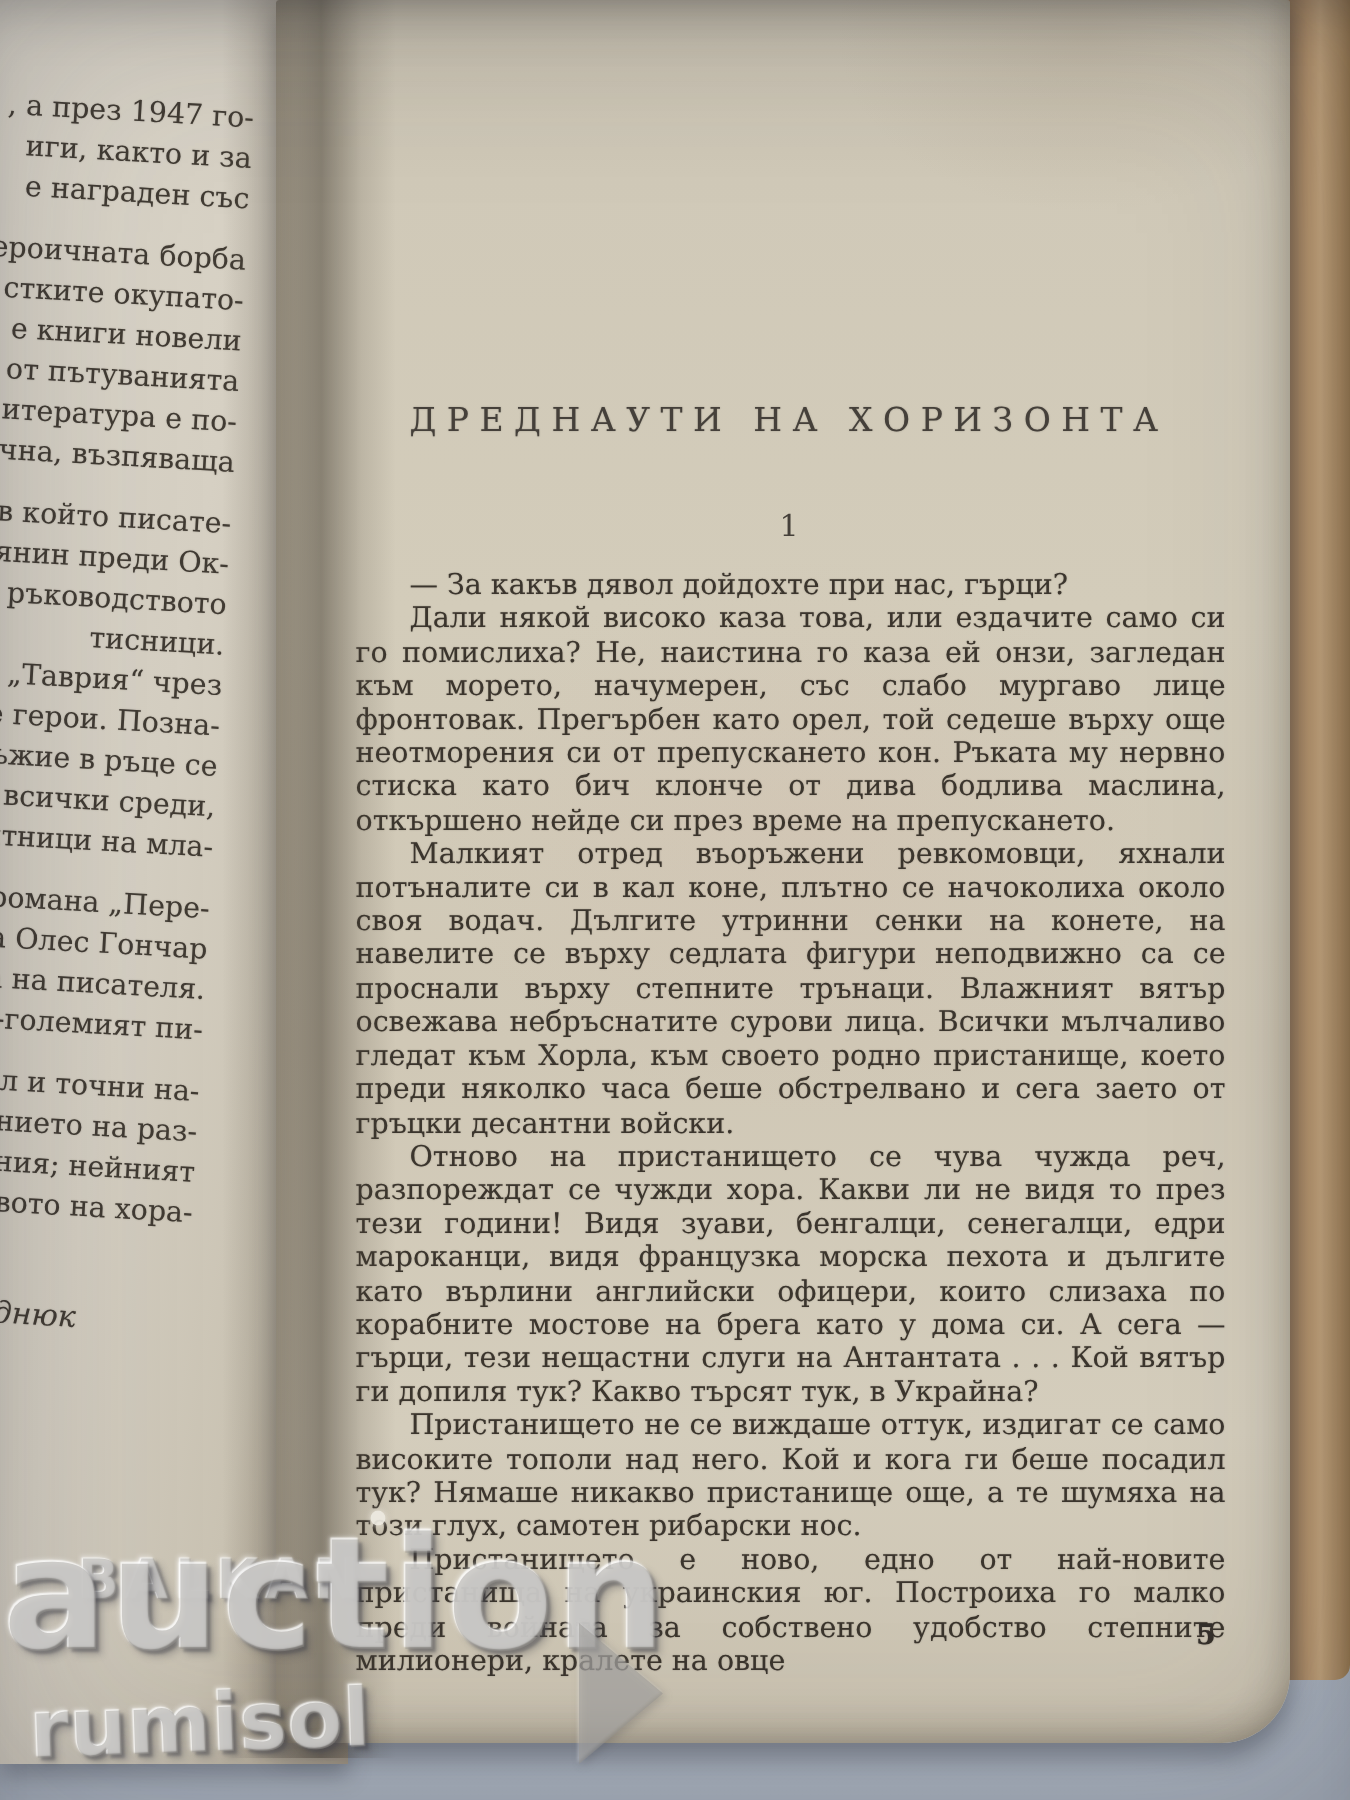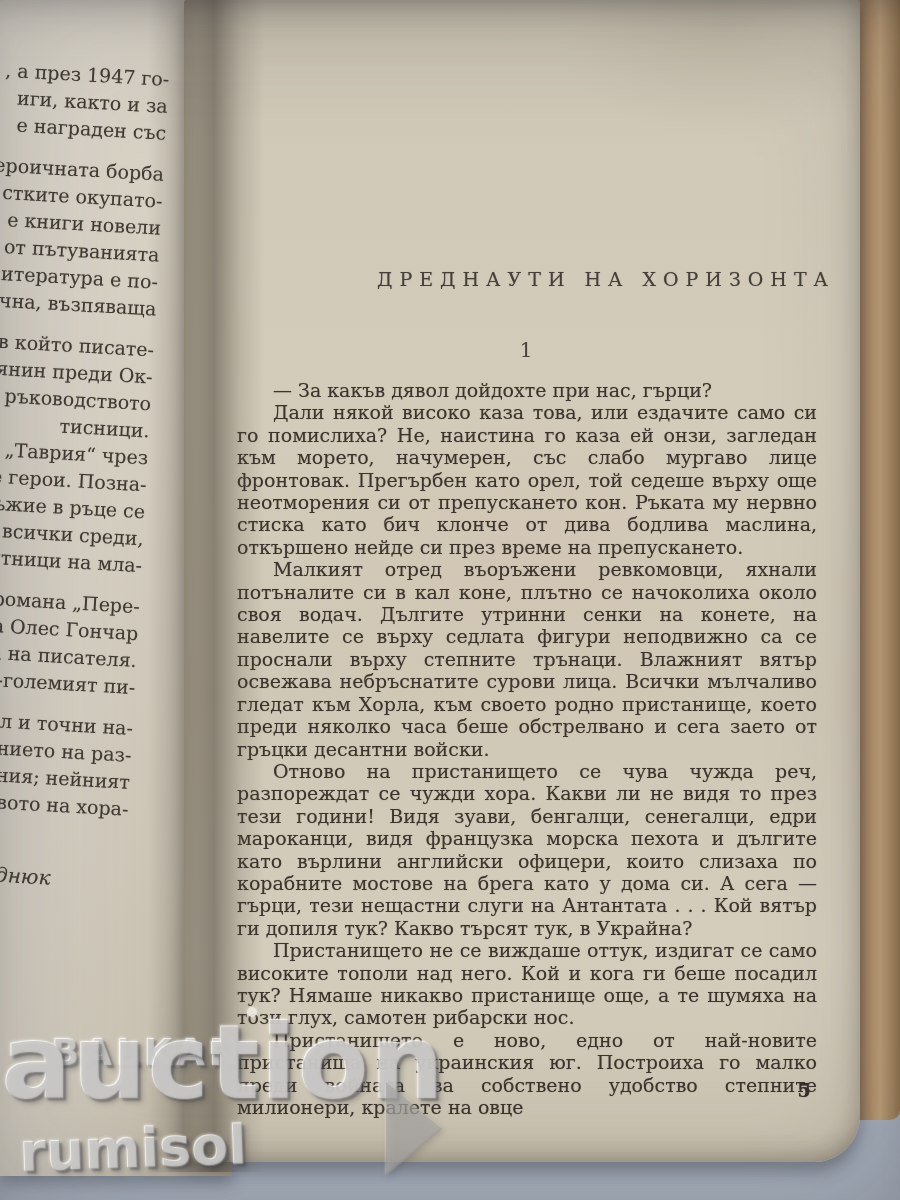--- a/index.html
+++ b/index.html
@@ -26,22 +26,22 @@
       radial-gradient(240px 170px at 80% 2%, rgba(150,133,108,.16), transparent 70%),
       radial-gradient(340px 260px at 52% 48%, rgba(208,162,150,.10), transparent 72%),
       linear-gradient(180deg,#c9c2b1 0%,#d0c9b8 10%,#d3ccba 35%,#d0c8b6 60%,#d4cdbc 82%,#cbc3b1 100%);
     box-shadow:inset 28px 0 40px -22px rgba(88,78,62,.5),
                inset -16px 0 26px -14px rgba(88,78,62,.33),
                inset 0 -18px 26px -14px rgba(88,78,62,.33),
                0 10px 16px rgba(50,52,62,.4);}
   .part-title{position:absolute;left:53px;top:205px;width:578px;text-align:center;
     font-size:26px;letter-spacing:11px;color:#433e36;
     text-shadow:0 0 1px rgba(67,62,54,.45);}
-  .chapter-title{position:absolute;left:33px;top:268px;width:618px;text-align:right;
-    font-size:19px;letter-spacing:7px;color:#45403a;
+  .chapter-title{position:absolute;left:33px;top:268px;width:618px;text-align:center;
+    font-size:22px;letter-spacing:7px;color:#45403a;
     text-shadow:0 0 1px rgba(69,64,58,.45);}
   .section-number{position:absolute;left:53px;top:338px;width:578px;text-align:center;
     font-size:20px;color:#45403a;}
   .page-body{position:absolute;left:53px;top:379px;width:580px;
     font-size:19px;line-height:22.4px;color:#3b352d;text-align:justify;
     text-shadow:0 0 1px rgba(59,53,45,.4);}
   .para{margin:0;text-indent:36px;}
   .page-number{position:absolute;left:600px;top:1079px;width:40px;text-align:center;
     font-size:19px;font-weight:bold;color:#35302a;text-shadow:0 0 1px rgba(53,48,42,.5);}
 

